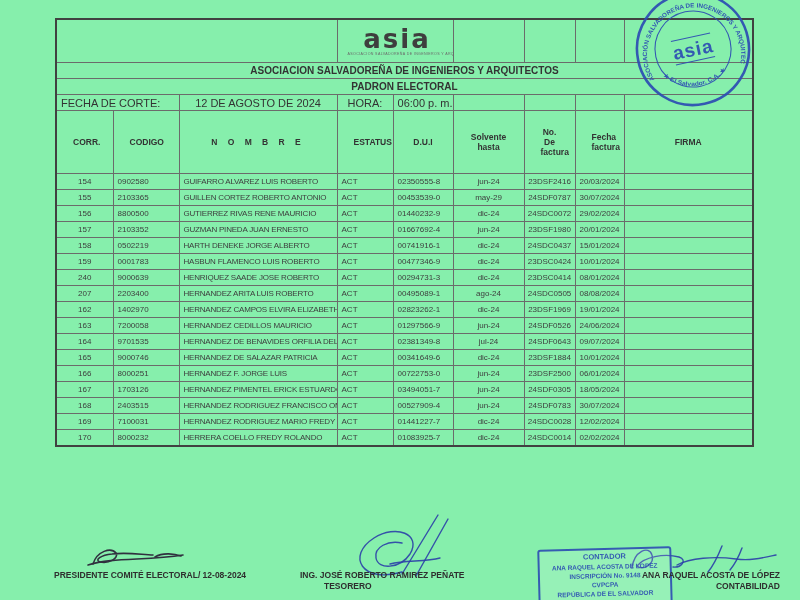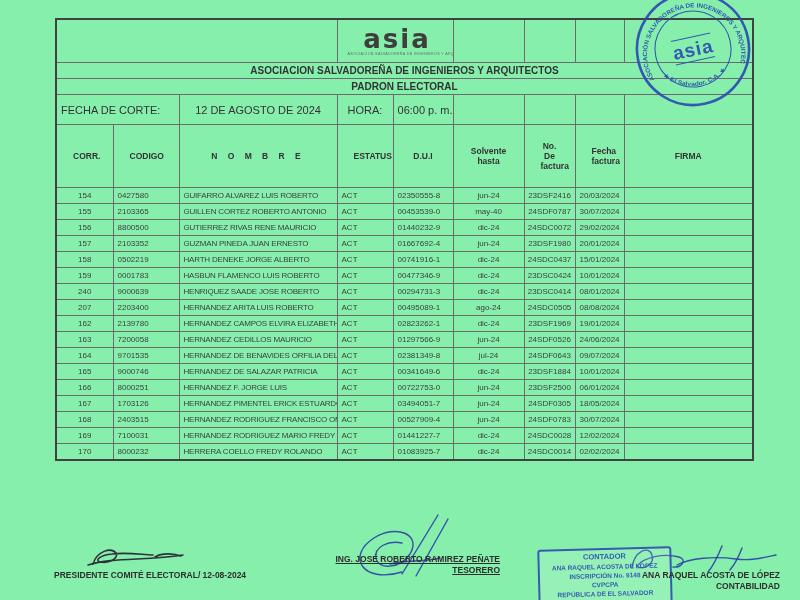--- a/index.html
+++ b/index.html
@@ -11,40 +11,40 @@
   table.padron td{border:1px solid #6b6b6b;vertical-align:middle;font-size:8px;color:#3d3d3d;
                   padding:0 0 0 4px;white-space:nowrap;overflow:hidden;}
   table.padron{border:2px solid #414141;}
   tr.band-row td{height:42px;border-bottom:1px solid #6b6b6b;}
   td.logo-cell{text-align:center;padding:0;}
   .asia-logo{font-family:"DejaVu Sans",sans-serif;font-weight:800;font-size:26px;line-height:24px;
              color:#3e3e3e;letter-spacing:2px;}
   .asia-caption{font-size:4px;color:#6a6a6a;letter-spacing:.4px;line-height:5px;transform:scale(.9);}
   tr.title-row td{height:15px;text-align:center;font-weight:bold;font-size:10px;color:#333;padding:0;}
   tr.meta-row td{height:15px;font-weight:normal;font-size:11px;color:#333;}
-  .ctr{text-align:center;padding:7px !important;margin-left:40px;}
+  .ctr{text-align:center;padding:0 !important;margin-left:40px;}
   tr.head-row td{height:23px;text-align:center;font-weight:bold;font-size:8.5px;color:#333;
                  padding:16px;white-space:pre-line;line-height:10px;}
   td.nombre-head{letter-spacing:4px;}
   tbody.rows tr{height:16px;}
   tbody.rows td:nth-child(1){text-align:center;padding:0;}
   tbody.rows td:nth-child(3){font-size:8px;letter-spacing:-.2px;}
   tbody.rows td:nth-child(6),tbody.rows td:nth-child(7),tbody.rows td:nth-child(8){text-align:center;padding:0;}
 
   
   .round-stamp{position:absolute;left:633px;top:-11px;width:120px;height:120px;opacity:.92;
                transform:rotate(-12deg);pointer-events:none;}
   .round-stamp text{fill:#2d4db3;font-family:"Liberation Sans",sans-serif;font-weight:bold;}
 
   
   .foot{position:absolute;font-weight:bold;color:#2e2e2e;}
   .foot .l1{font-size:8.5px;line-height:11px;}
   .foot .l2{font-size:8.5px;line-height:11px;margin-left:24px;}
   .foot-left{left:30px;top:570px;text-align:left;}
-  .foot-center{left:300px;top:554px;width:200px;text-align:right;text-decoration:underline;}
+  .foot-center{left:300px;top:570px;width:200px;text-align:left;}
   .foot-right{left:620px;top:570px;width:160px;text-align:right;}
 
   .stamp-box{position:absolute;left:538px;top:548px;width:130px;height:56px;border:2px solid #2d4db3;
              border-radius:3px;transform:rotate(-1.5deg);color:#2d4db3;text-align:center;
              font-weight:bold;opacity:.9;overflow:hidden;background:rgba(255,255,255,.15);}
   .stamp-box .s1{font-size:7.5px;line-height:10px;margin-top:2px;}
   .stamp-box .s2{font-size:6.5px;line-height:9px;}
 
   .sig{position:absolute;pointer-events:none;}
   .sig path{fill:none;stroke-linecap:round;stroke-linejoin:round;}
@@ -107,37 +107,37 @@
 factura</td>
       <td>Fecha
 factura</td>
       <td>FIRMA</td>
     </tr>
     </tbody>
       <tbody class="rows">
 
         <tr>
           <td>154</td>
-          <td>0427580</td>
+          <td>0902580</td>
           <td>GUIFARRO ALVAREZ LUIS ROBERTO</td>
           <td>ACT</td>
           <td>02350555-8</td>
           <td>jun-24</td>
           <td>23DSF2416</td>
           <td>20/03/2024</td>
           <td></td>
         </tr>
 
         <tr>
           <td>155</td>
           <td>2103365</td>
           <td>GUILLEN CORTEZ ROBERTO ANTONIO</td>
           <td>ACT</td>
           <td>00453539-0</td>
-          <td>may-40</td>
+          <td>may-29</td>
           <td>24SDF0787</td>
           <td>30/07/2024</td>
           <td></td>
         </tr>
 
         <tr>
           <td>156</td>
           <td>8800500</td>
           <td>GUTIERREZ RIVAS RENE MAURICIO</td>
           <td>ACT</td>
@@ -203,21 +203,21 @@
           <td>ACT</td>
           <td>00495089-1</td>
           <td>ago-24</td>
           <td>24SDC0505</td>
           <td>08/08/2024</td>
           <td></td>
         </tr>
 
         <tr>
           <td>162</td>
-          <td>2139780</td>
+          <td>1402970</td>
           <td>HERNANDEZ CAMPOS ELVIRA ELIZABETH</td>
           <td>ACT</td>
           <td>02823262-1</td>
           <td>dic-24</td>
           <td>23DSF1969</td>
           <td>19/01/2024</td>
           <td></td>
         </tr>
 
         <tr>

